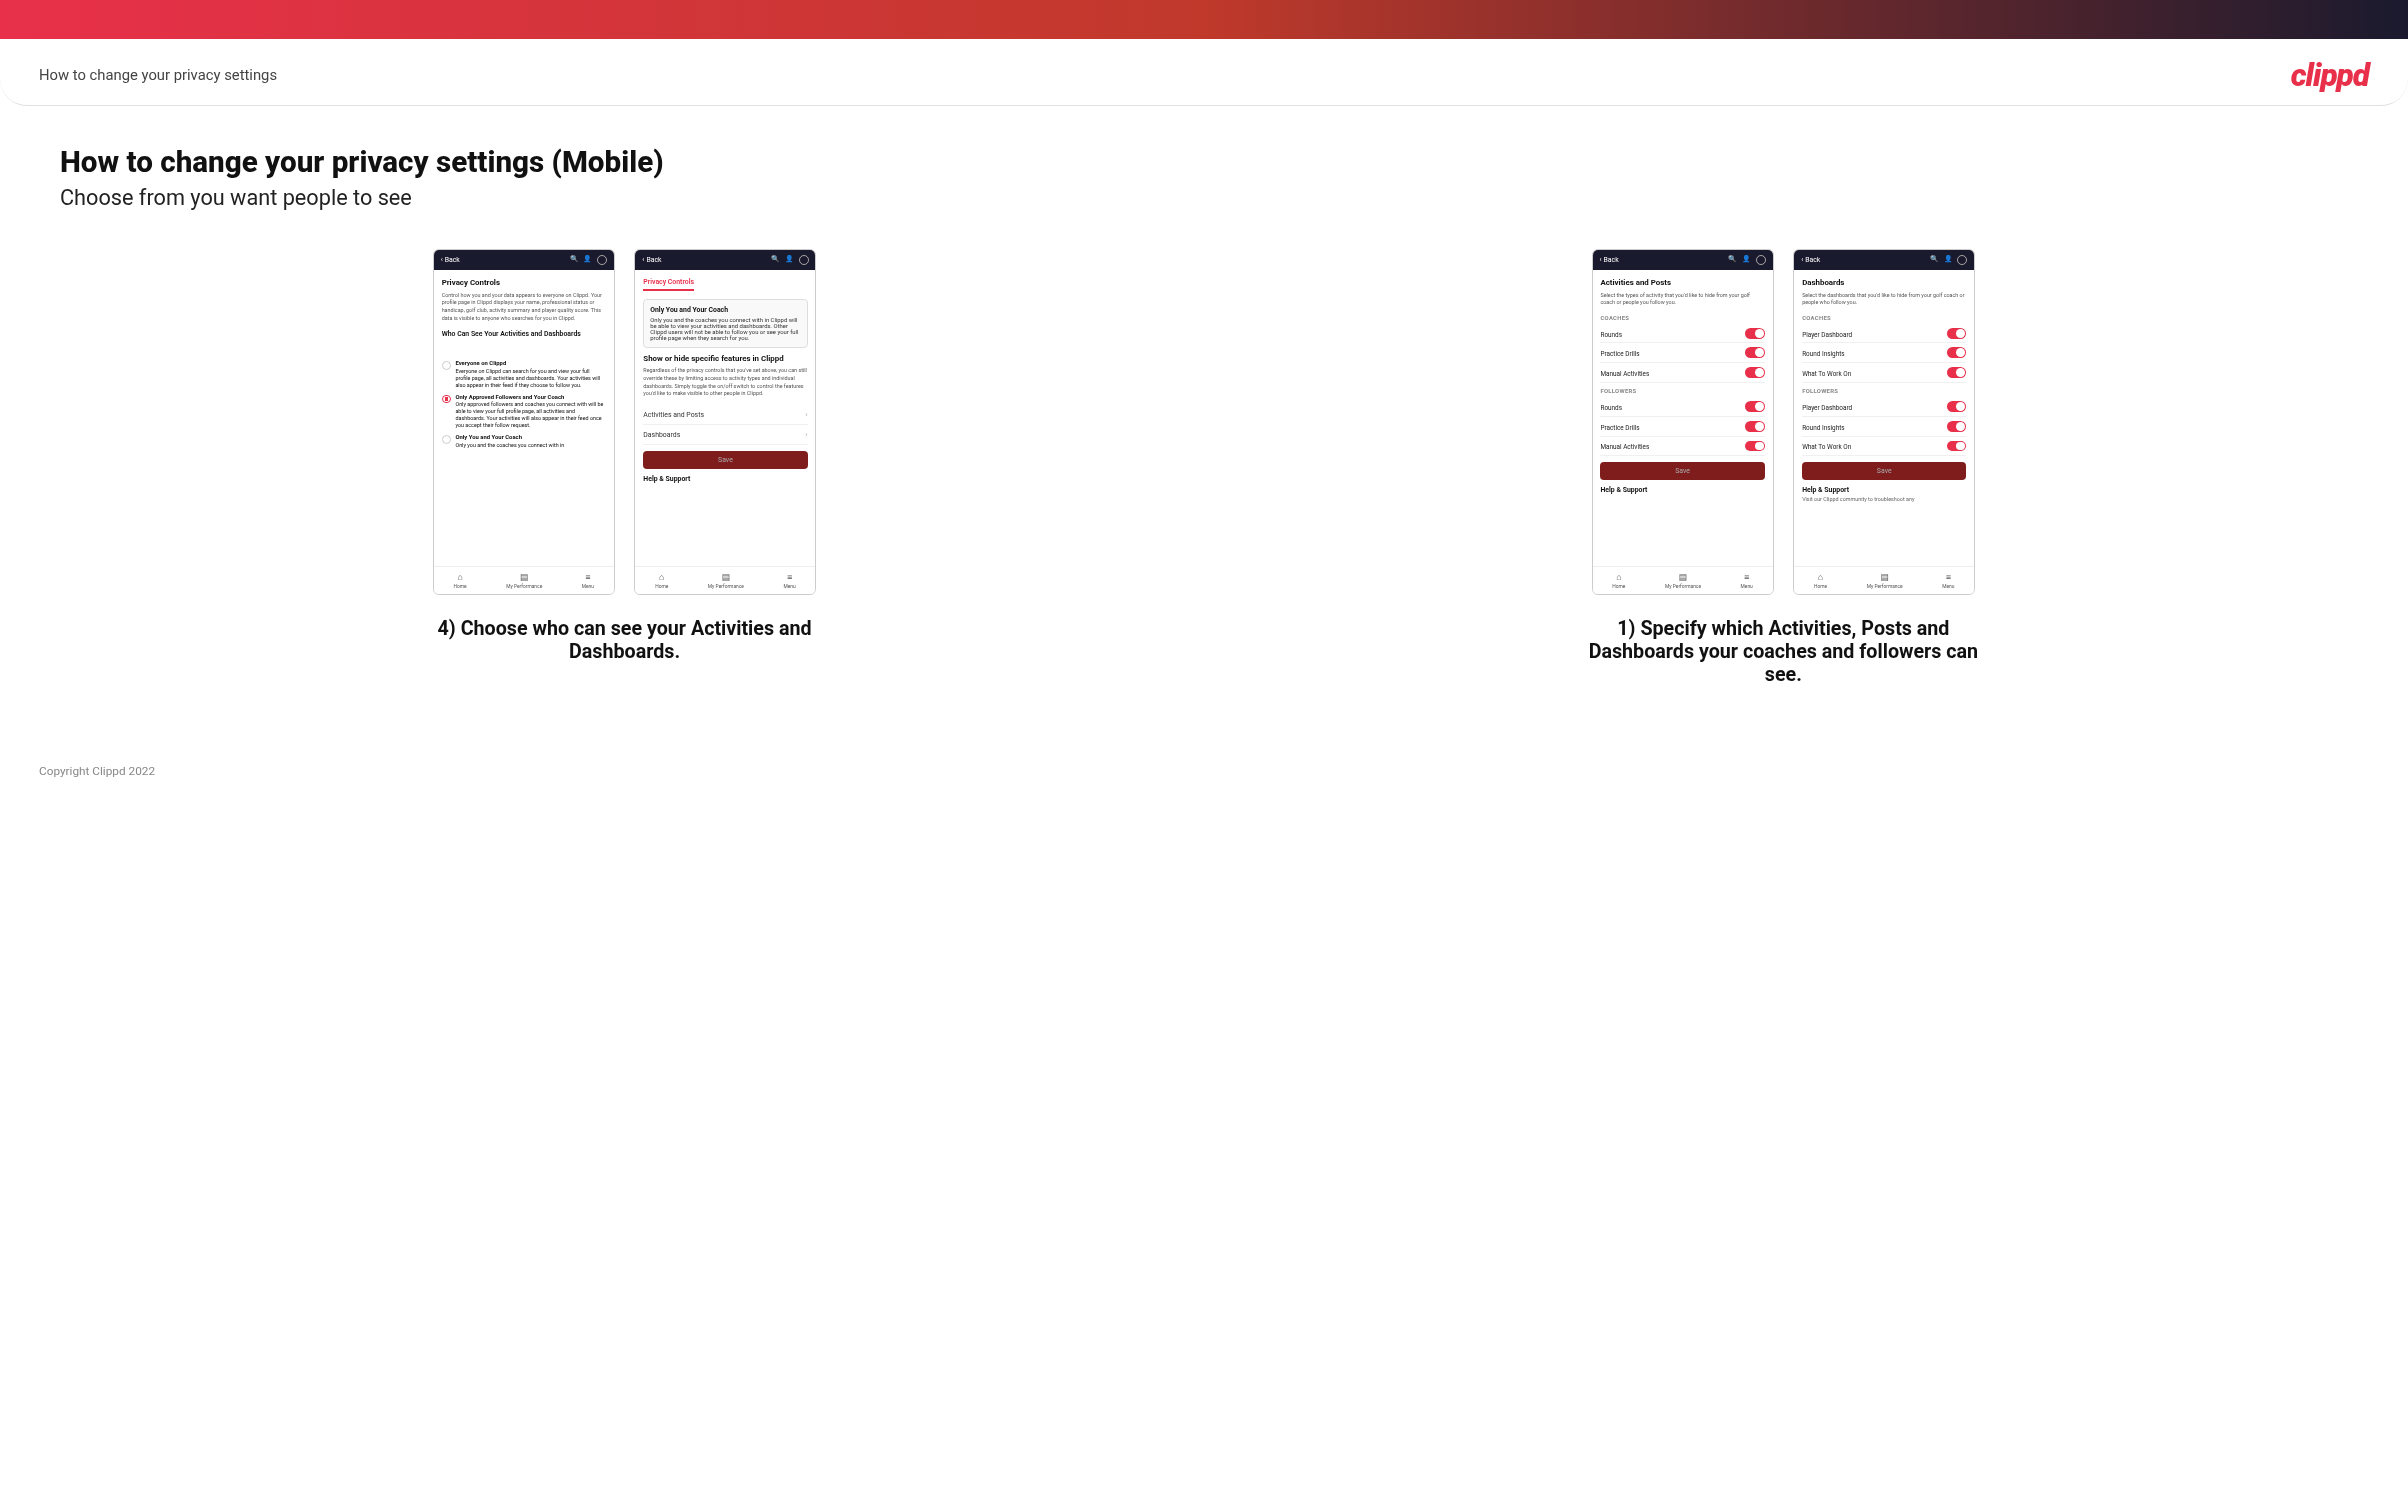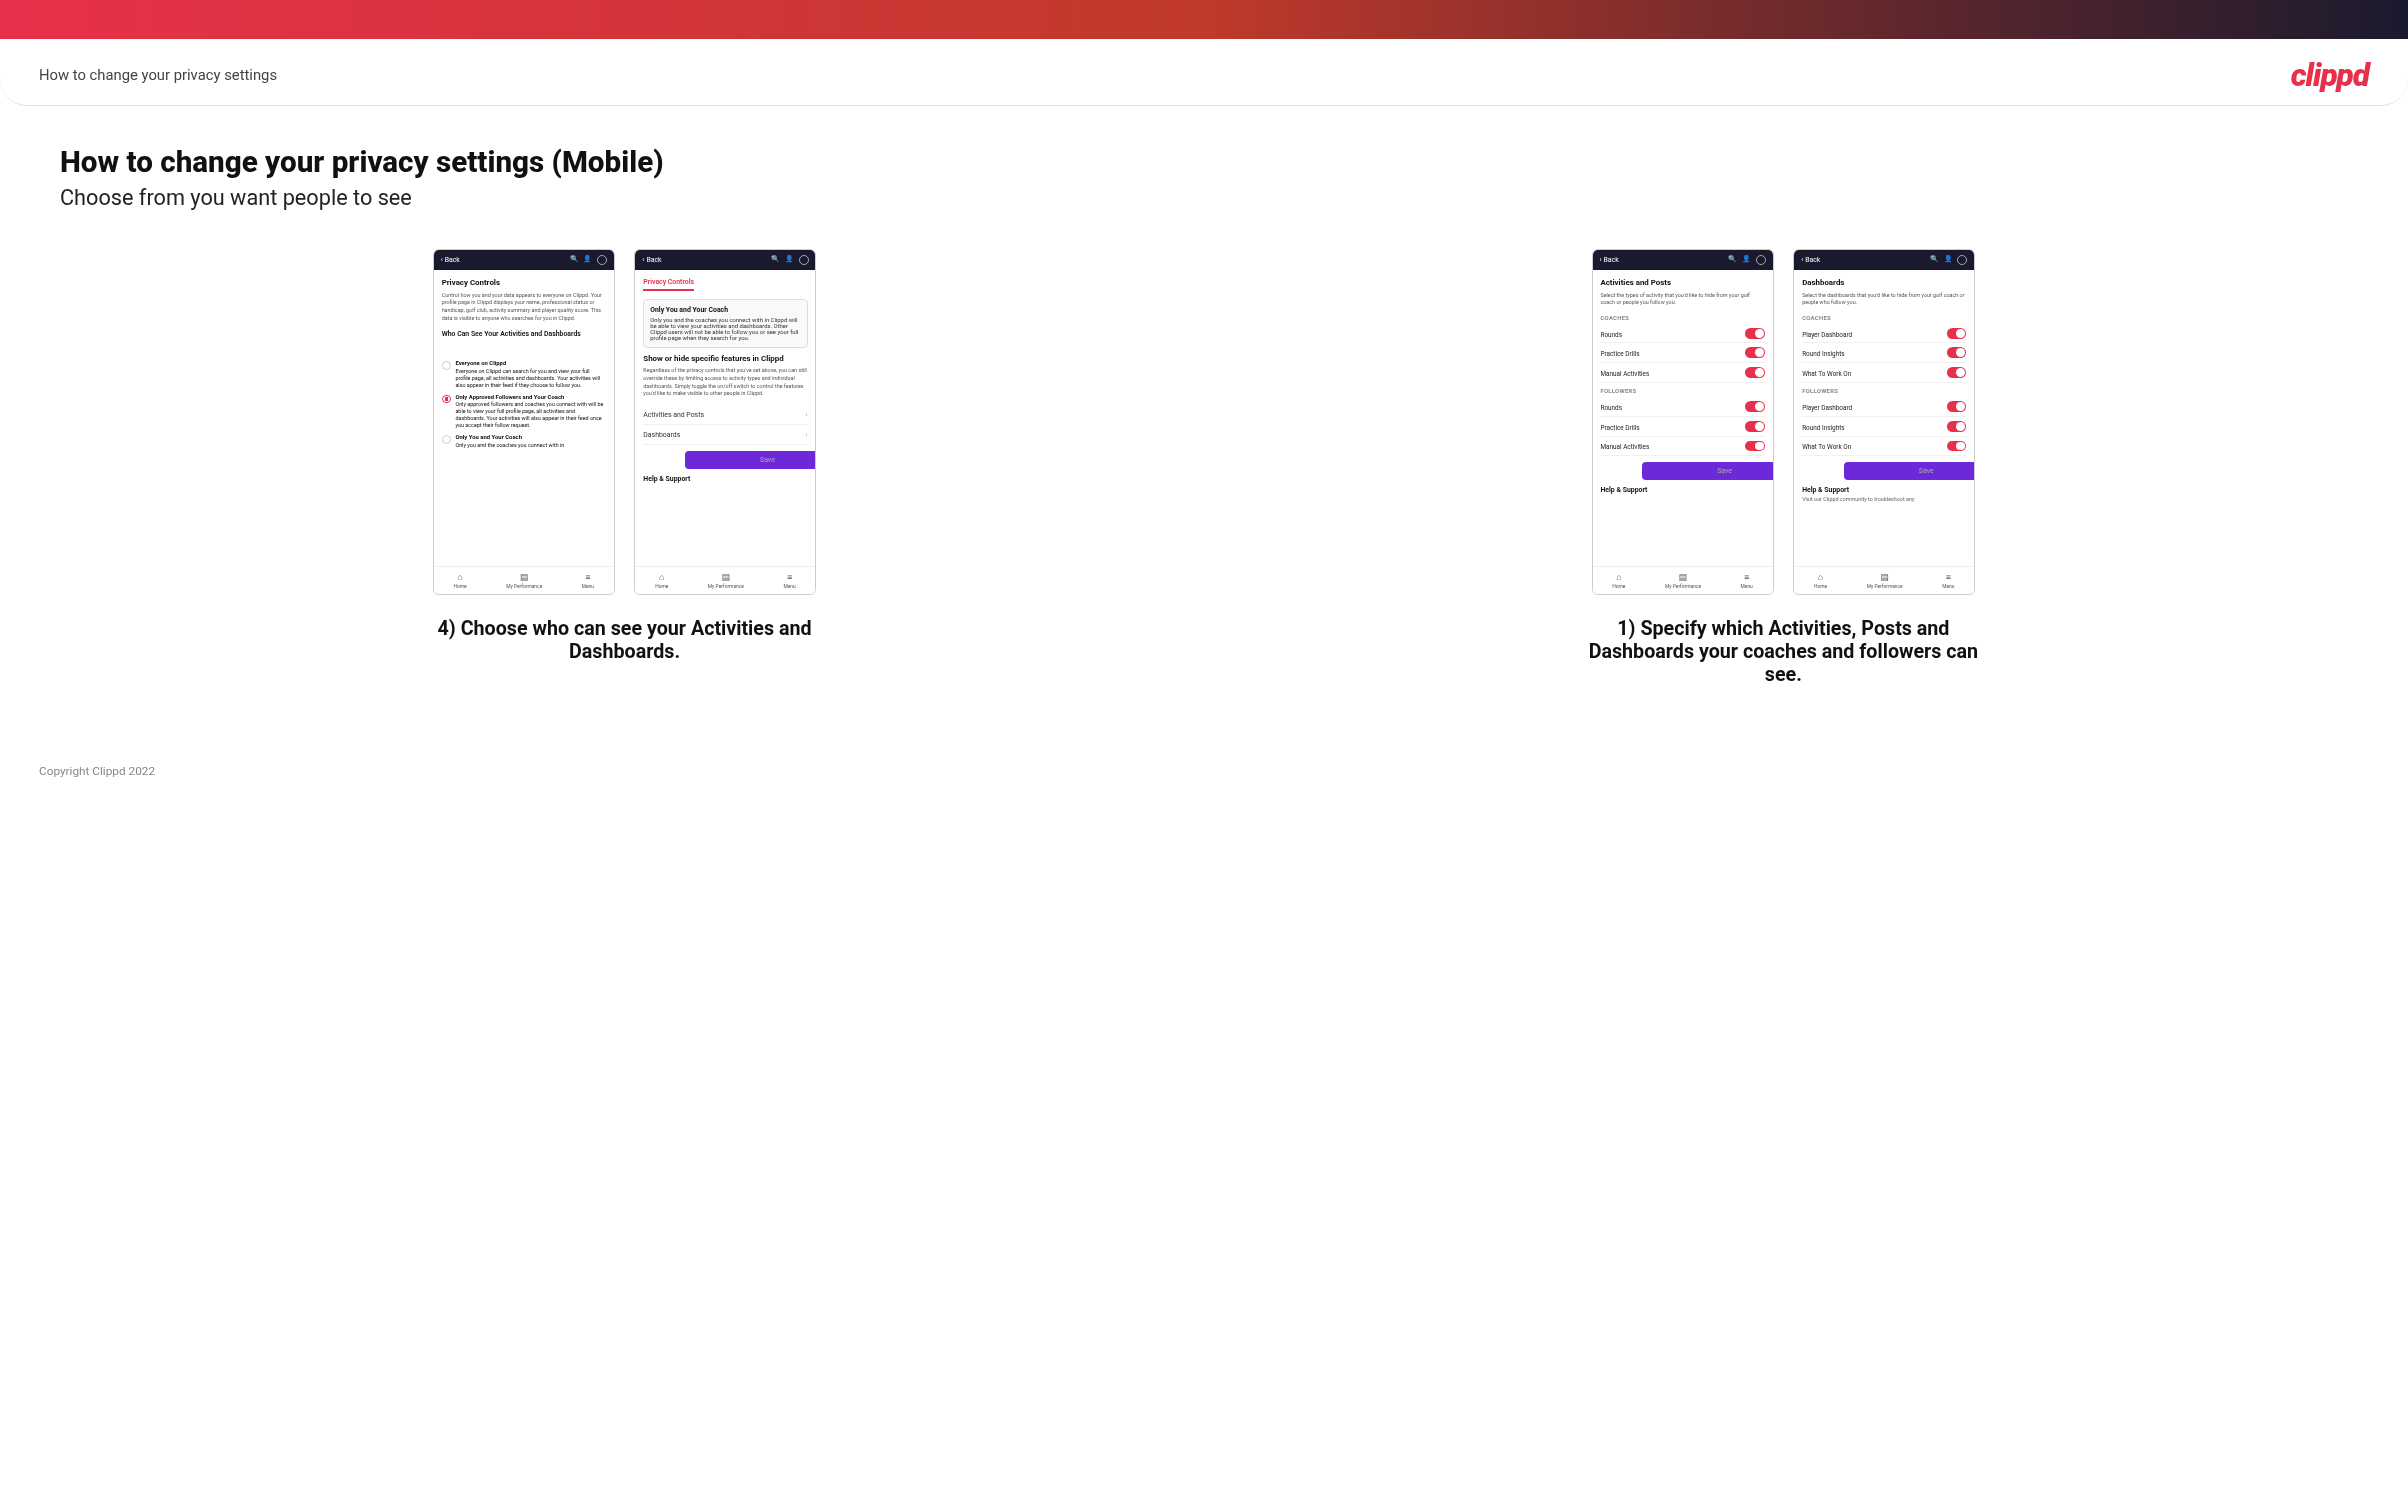--- a/index.html
+++ b/index.html
@@ -289,29 +289,28 @@
     }
 
     .mob-chevron {
       color: #aaa;
       font-size: 7.9px;
     }
 
     
     .mob-save-btn {
       width: 100%;
-      background: #6d28d9;
+      background: #7f1d1d;
       color: #aaa;
       border: none;
       border-radius: 3.9px;
       padding: 4.9px;
       font-size: 6.9px;
       text-align: center;
       margin-top: 5.9px;
-      margin-left: 42px;
     }
 
     .mob-help-section {
       font-size: 6.4px;
       color: #555;
       margin-top: 5.9px;
     }
 
     .mob-help-title {
       font-size: 6.9px;

